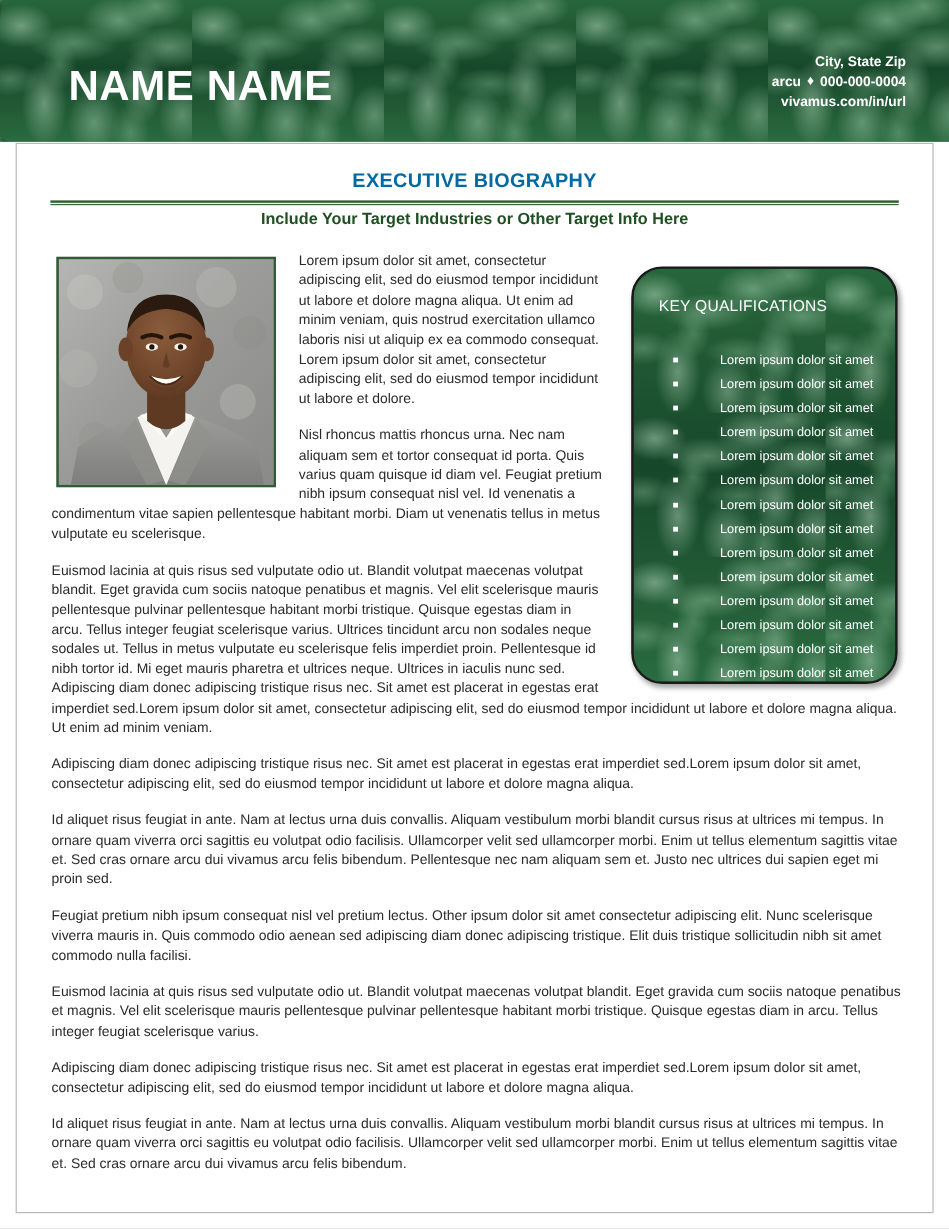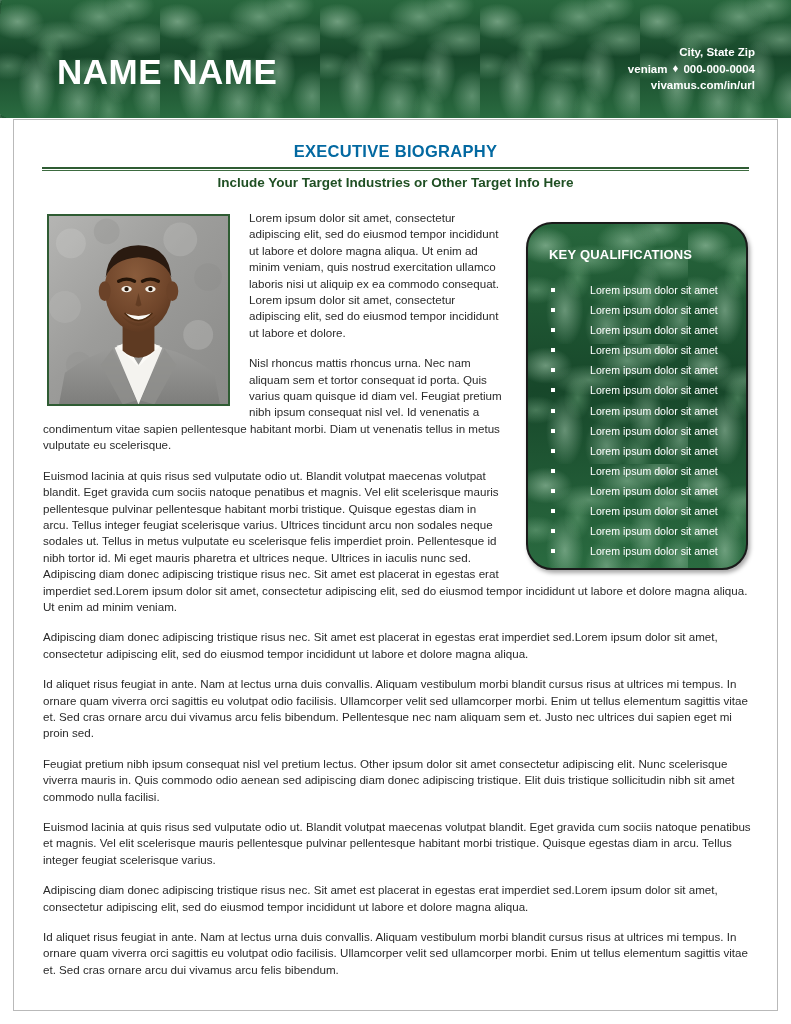--- a/index.html
+++ b/index.html
@@ -166,29 +166,29 @@
     overflow: hidden;
     position: relative;
     box-shadow: 2px 3px 4px rgba(0,0,0,0.35);
   }
   .kq-title {
     position: absolute;
     left: 21px;
     top: 23px;
     color: #ffffff;
     font-size: 13px;
-    font-weight: bold;
+    font-weight: normal;
     letter-spacing: 0.2px;
   }
   .kq-list {
     position: absolute;
     left: 18px;
     top: 56px;
     right: 8px;
-    margin: 0;
+    margin: 10px;
     padding: 0;
     list-style: none;
   }
   .kq-list li {
     color: #ffffff;
     font-size: 10.6px;
     line-height: 20.1px;
     white-space: nowrap;
     position: relative;
     padding-left: 44px;
@@ -208,21 +208,21 @@
 </head>
 <body>
 
 <div class="page">
 
   <div class="header marble">
     <div class="header-name">NAME NAME</div>
     <div class="header-contact">
       <div class="contact-line">City, State Zip</div>
       <div class="contact-line">
-        <span>veniam</span><span class="diamond-sep">♦</span><span>000-000-0004</span>
+        <span>arcu</span><span class="diamond-sep">♦</span><span>000-000-0004</span>
       </div>
       <div class="contact-line">vivamus.com/in/url</div>
     </div>
   </div>
 
   <div class="page-border"></div>
 
   <div class="doc-title">EXECUTIVE BIOGRAPHY</div>
   <div class="title-rule"></div>
   <div class="doc-subtitle">Include Your Target Industries or Other Target Info Here</div>

